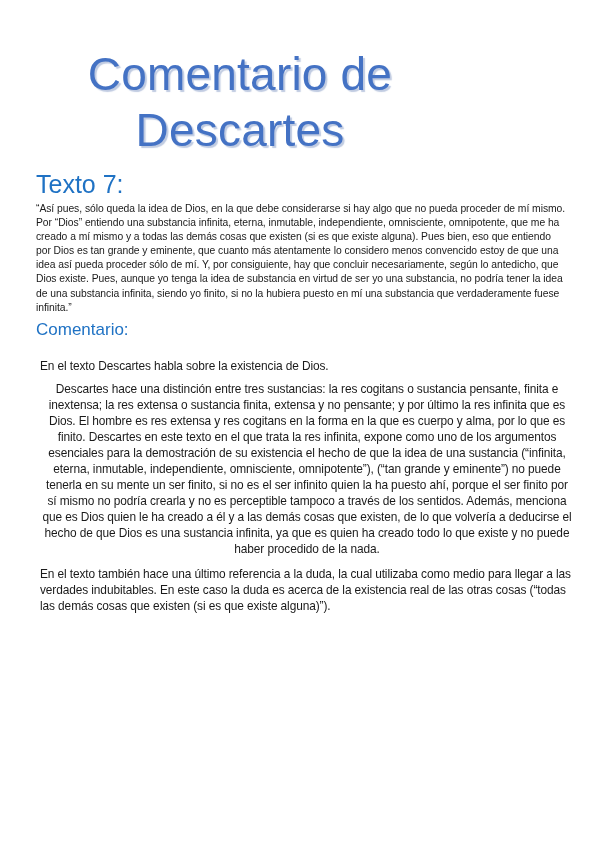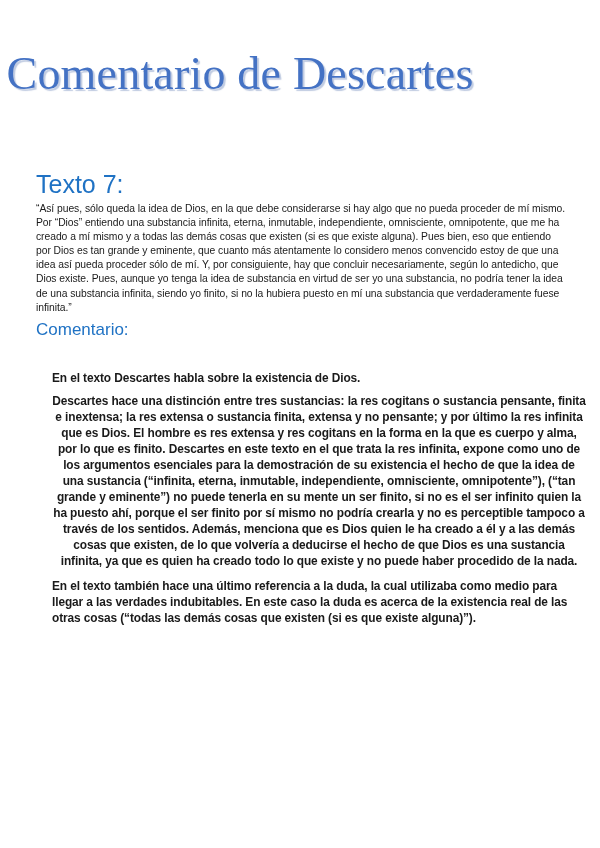--- a/index.html
+++ b/index.html
@@ -21,21 +21,21 @@
       width: 600px;
       height: 848px;
       background: #ffffff;
     }
     .doc-title {
       position: absolute;
       left: 0;
       top: 46px;
       width: 480px;
       text-align: center;
-      font-family: Liberation Serif, serif;
+      font-family: Liberation Sans, sans-serif;
       font-size: 46px;
       line-height: 56px;
       color: #4472c4;
       letter-spacing: 0.2px;
       text-shadow: 2px 2px 1px rgba(140, 160, 200, 0.55);
       margin: 0;
       font-weight: normal;
     }
     .heading {
       position: absolute;
@@ -67,23 +67,22 @@
       margin: 0;
       letter-spacing: -0.05px;
     }
     .para {
       position: absolute;
       left: 36px;
       width: 534px;
       font-size: 11.9px;
       line-height: 16px;
       color: #1a1a1a;
-      margin: 16px;
+      margin: 4px;
       letter-spacing: -0.1px;
-      font-weight: bold;
     }
     .p1 { top: 354px; }
     .p2 { top: 377px; text-align: center; }
     .p3 { top: 562px; }
   </style>
 </head>
 <body>
 
 <div class="page">
   <h1 class="doc-title">Comentario de Descartes</h1>

